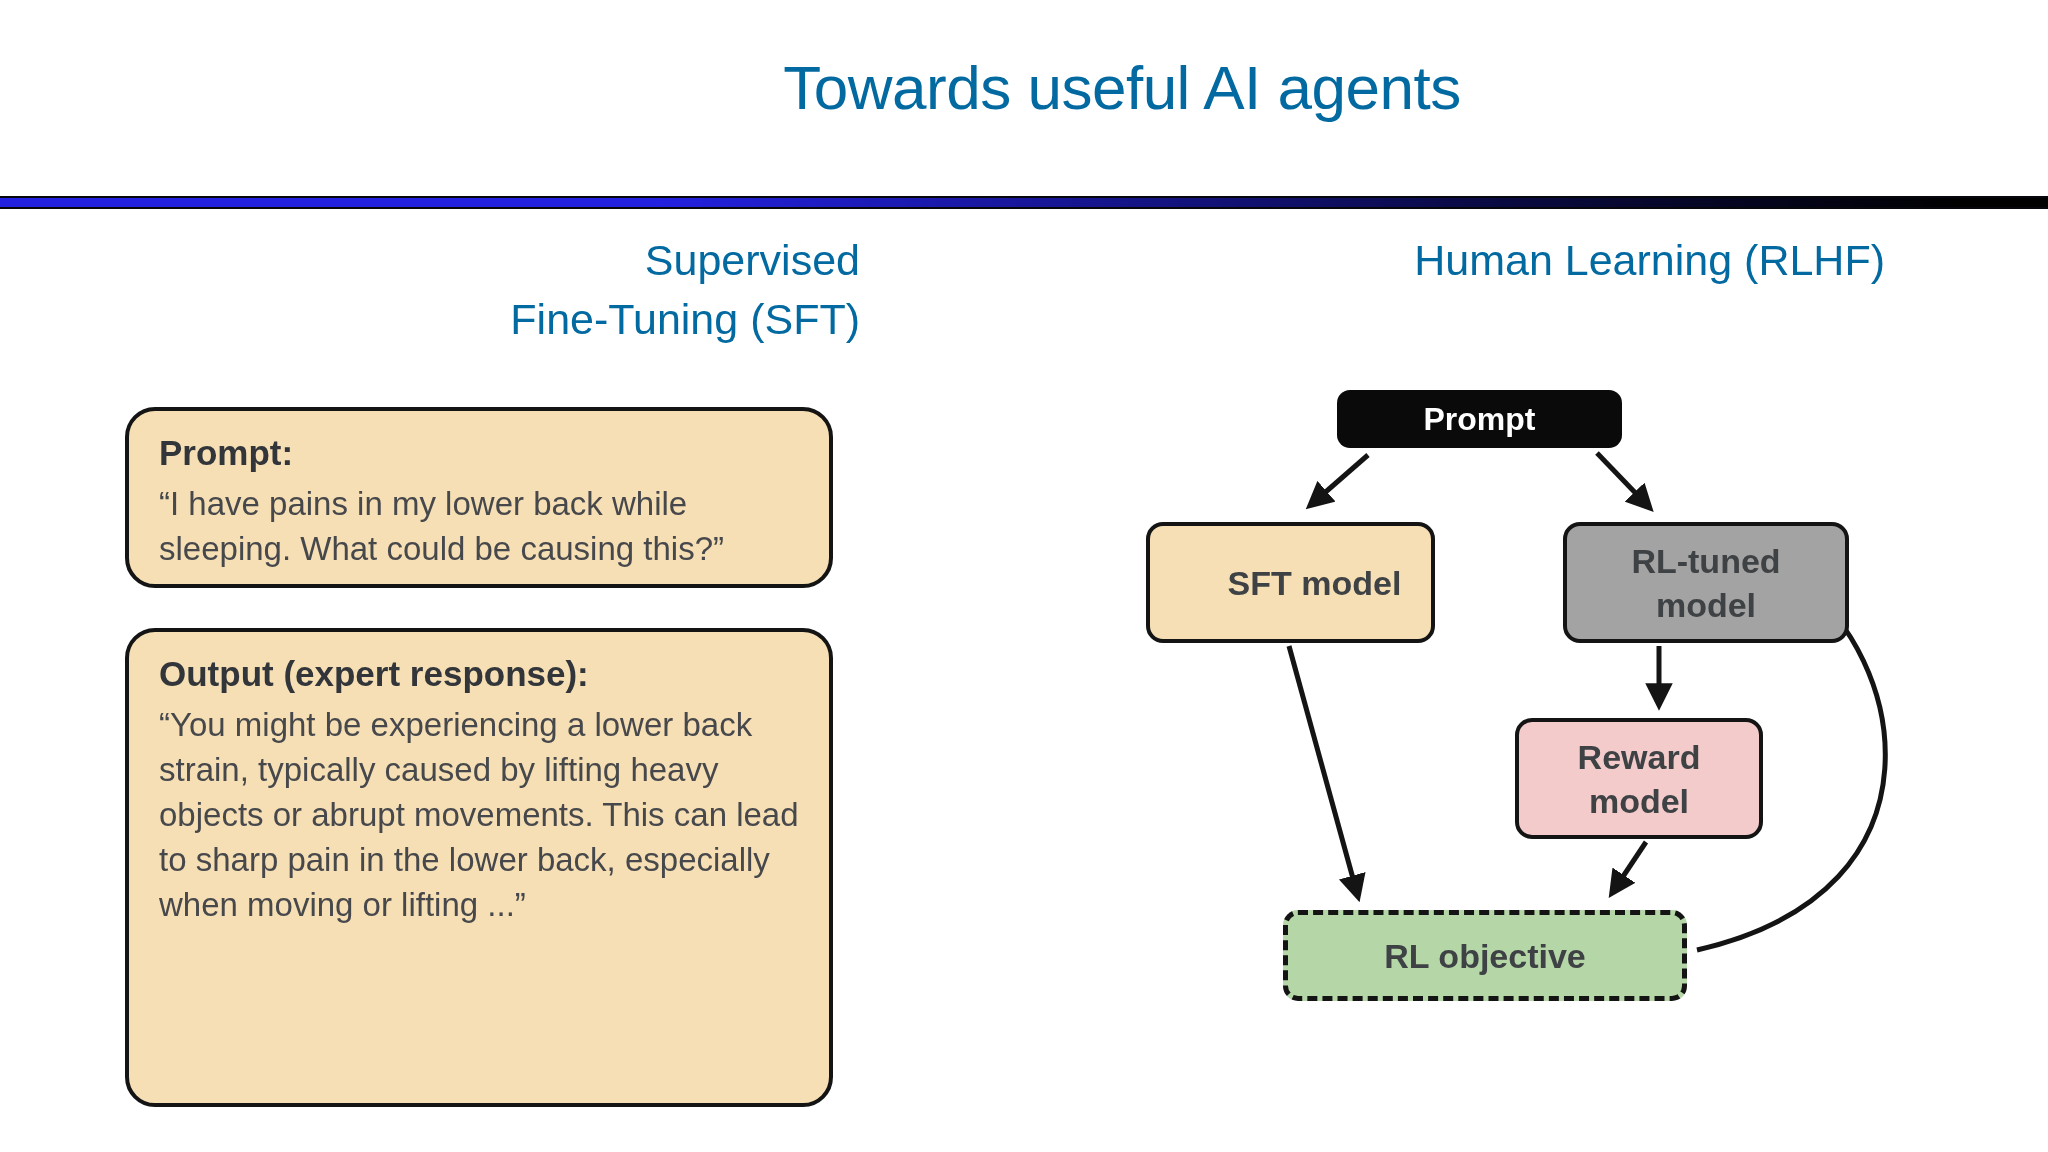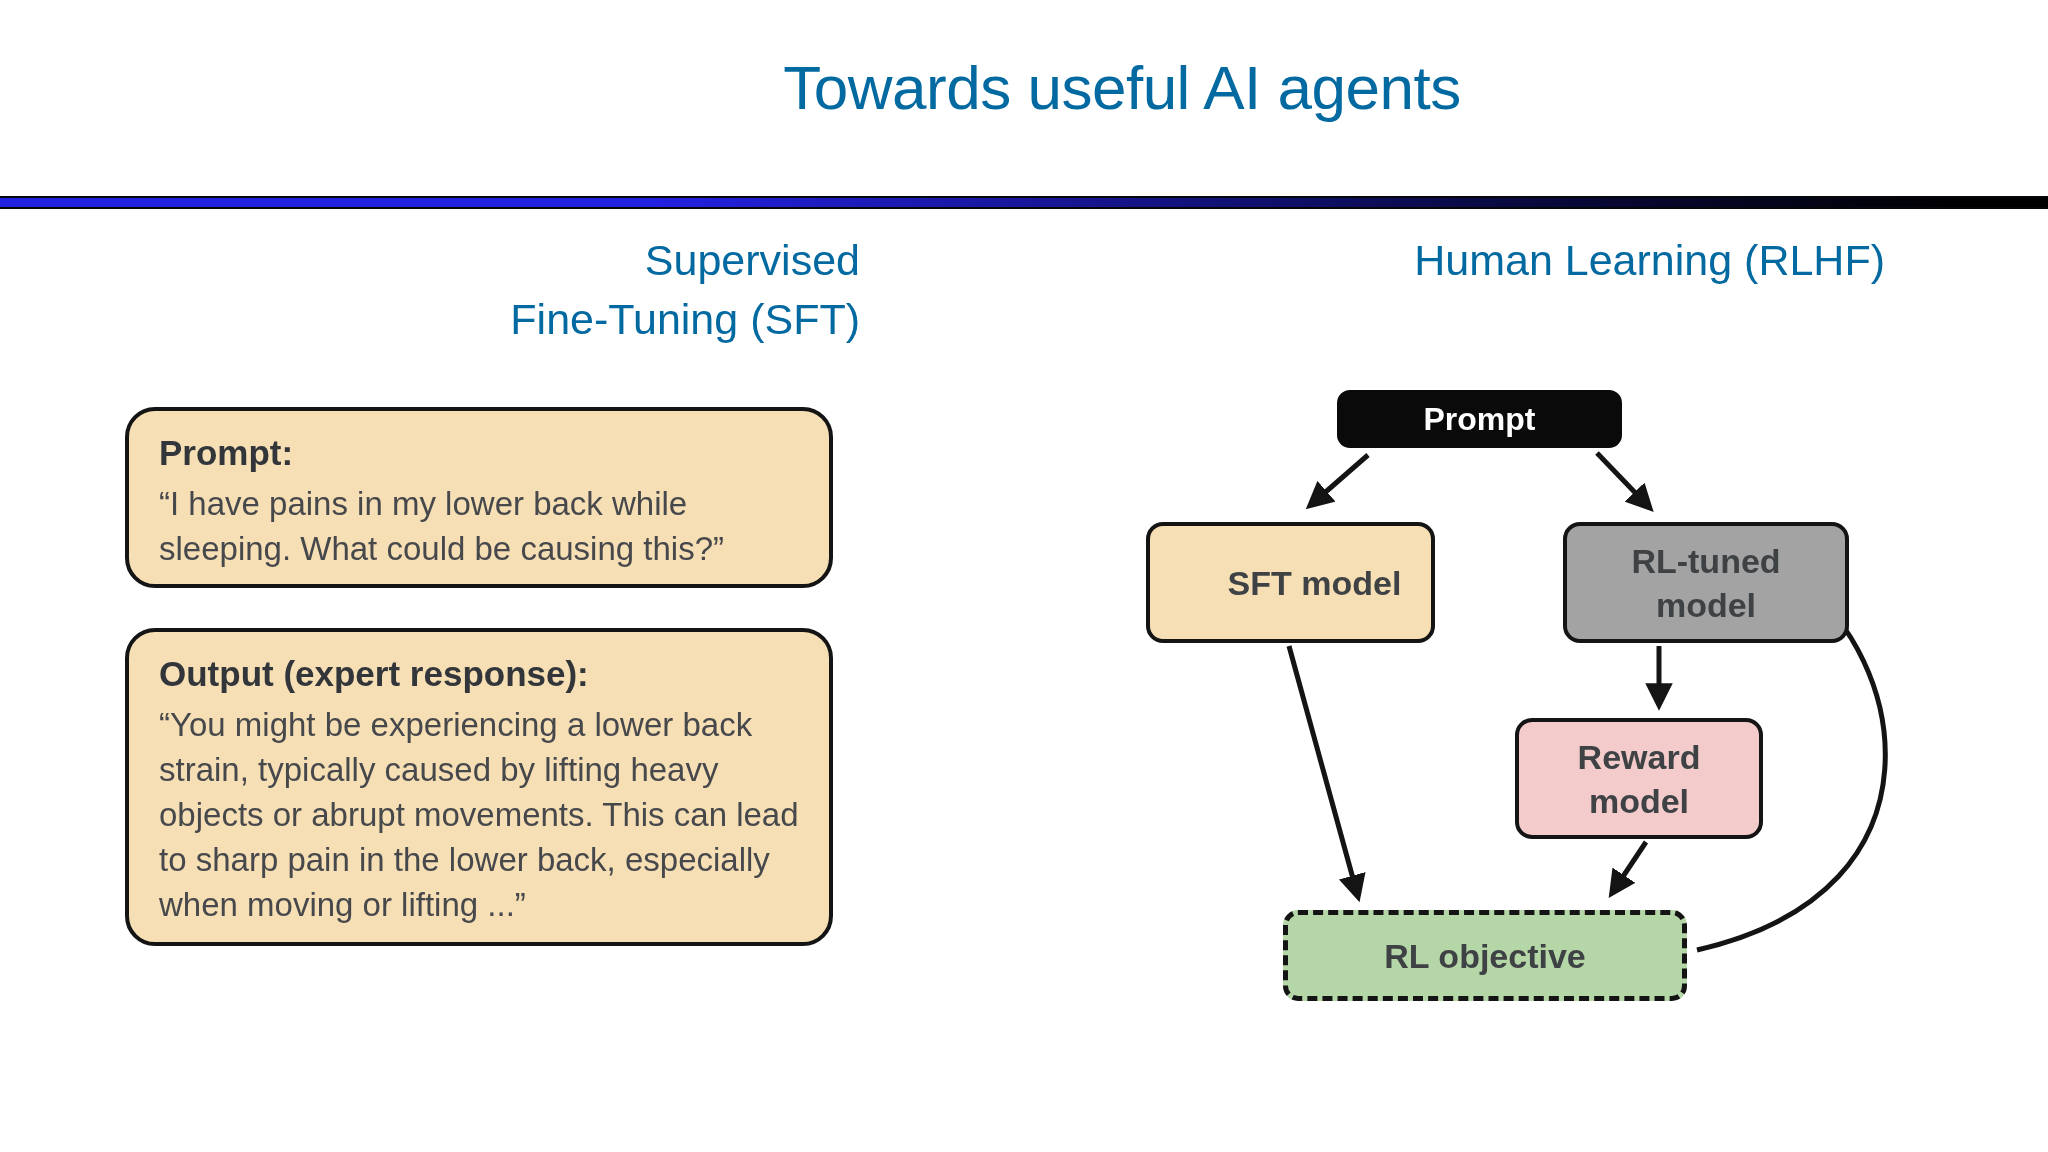--- a/index.html
+++ b/index.html
@@ -45,21 +45,21 @@
   .card{
     position:absolute;
     left:125px;
     width:708px;
     box-sizing:border-box;
     border:4px solid #141414;
     border-radius:30px;
     padding:22px 30px;
   }
   .card.prompt{ top:407px; height:181px; }
-  .card.output{ top:628px; height:318px; }
+  .card.output{ top:628px; height:479px; }
   .card-label{
     font-size:35px;
     font-weight:700;
     color:#323539;
     margin-bottom:8px;
   }
   .card-body{
     font-size:33px;
     line-height:45px;
     color:#47484c;

